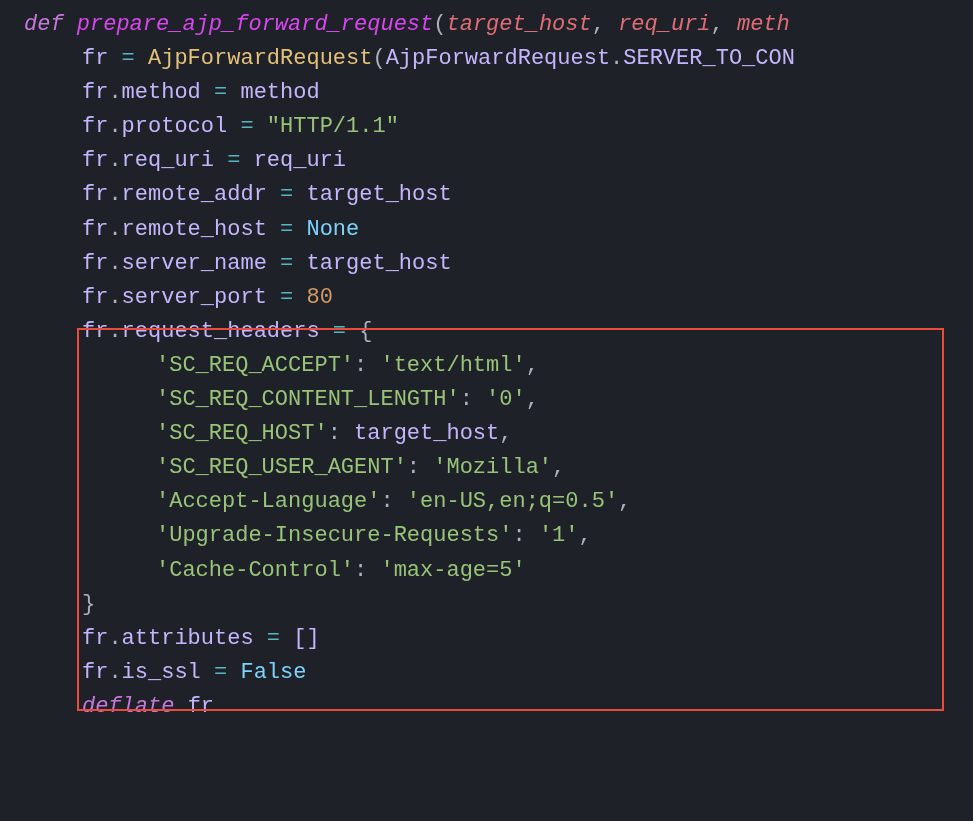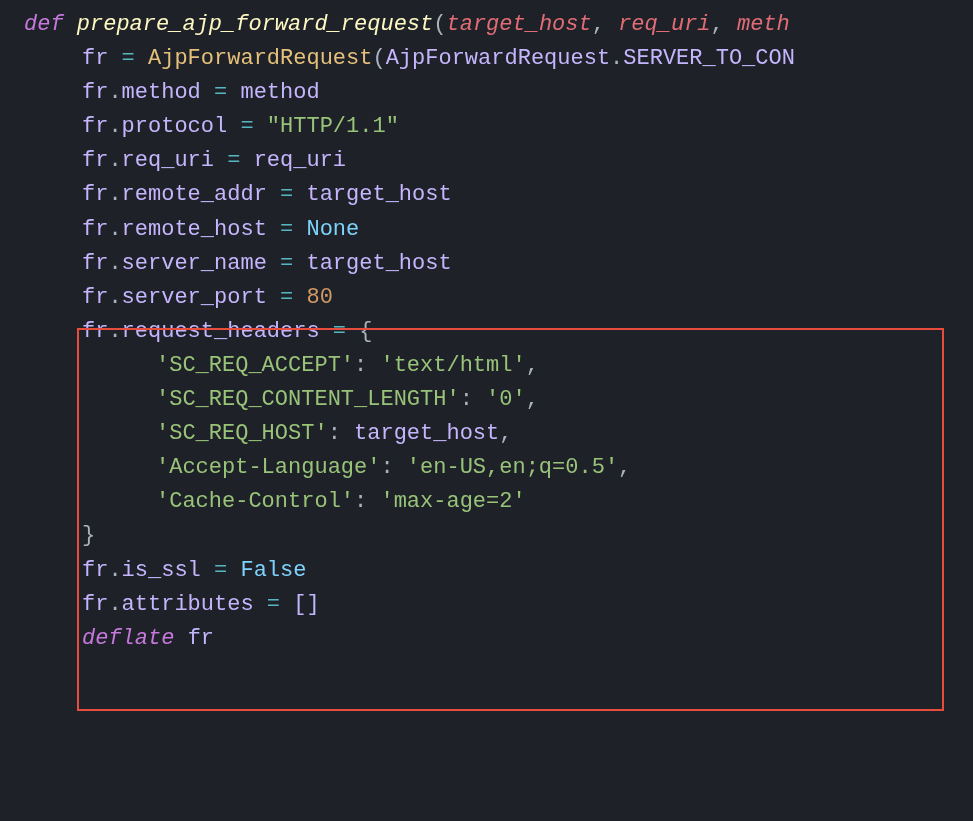--- a/index.html
+++ b/index.html
@@ -16,21 +16,21 @@
     color: #d4d4d4;
     width: 973px;
     height: 821px;
     overflow: hidden;
     white-space: nowrap;
   }
   .line {
     display: block;
   }
   .kw { color: #c678dd; font-style: italic; }
-  .fn { color: #fef9c3; font-style: italic; }
+  .fn { color: #d946ef; font-style: italic; }
   .param { color: #e06c75; font-style: italic; }
   .cls { color: #e5c07b; }
   .op { color: #56b6c2; }
   .str { color: #98c379; }
   .num { color: #d19a66; }
   .const { color: #7dd3fc; }
   .punct { color: #abb2bf; }
   .plain { color: #c4b5fd; }
   .indent1 { padding-left: 58px; display: inline-block; }
   .indent2 { padding-left: 132px; display: inline-block; }
@@ -69,30 +69,32 @@
 
 <span class="line"><span class="indent1"></span><span class="plain">fr</span><span class="punct">.</span><span class="plain">request_headers</span> <span class="op">=</span> <span class="punct">{</span></span>
 
 <span class="line"><span class="indent2"></span><span class="str">'SC_REQ_ACCEPT'</span><span class="punct">: </span><span class="str">'text/html'</span><span class="punct">,</span></span>
 
 
 <span class="line"><span class="indent2"></span><span class="str">'SC_REQ_CONTENT_LENGTH'</span><span class="punct">: </span><span class="str">'0'</span><span class="punct">,</span></span>
 
 <span class="line"><span class="indent2"></span><span class="str">'SC_REQ_HOST'</span><span class="punct">: </span><span class="plain">target_host</span><span class="punct">,</span></span>
 
+<span class="line"><span class="indent2"></span><span class="str">'SC_REQ_USER_AGENT'</span><span class="punct">: </span><span class="str">'Mozilla'</span><span class="punct">,</span></span>
 
 
 <span class="line"><span class="indent2"></span><span class="str">'Accept-Language'</span><span class="punct">: </span><span class="str">'en-US,en;q=0.5'</span><span class="punct">,</span></span>
 
+<span class="line"><span class="indent2"></span><span class="str">'Upgrade-Insecure-Requests'</span><span class="punct">: </span><span class="str">'1'</span><span class="punct">,</span></span>
 
-<span class="line"><span class="indent2"></span><span class="str">'Cache-Control'</span><span class="punct">: </span><span class="str">'max-age=2'</span></span>
+<span class="line"><span class="indent2"></span><span class="str">'Cache-Control'</span><span class="punct">: </span><span class="str">'max-age=5'</span></span>
 
 <span class="line"><span class="indent1"></span><span class="punct">}</span></span>
 
+<span class="line"><span class="indent1"></span><span class="plain">fr</span><span class="punct">.</span><span class="plain">attributes</span> <span class="op">=</span> <span class="plain">[]</span></span>
+
 <span class="line"><span class="indent1"></span><span class="plain">fr</span><span class="punct">.</span><span class="plain">is_ssl</span> <span class="op">=</span> <span class="const">False</span></span>
-
-<span class="line"><span class="indent1"></span><span class="plain">fr</span><span class="punct">.</span><span class="plain">attributes</span> <span class="op">=</span> <span class="plain">[]</span></span>
 
 <span class="line"><span class="indent1"></span><span class="kw">deflate</span> <span class="plain">fr</span></span>
 
 </div>
 
 <div class="highlight-box"></div>
 
 </body></html>

